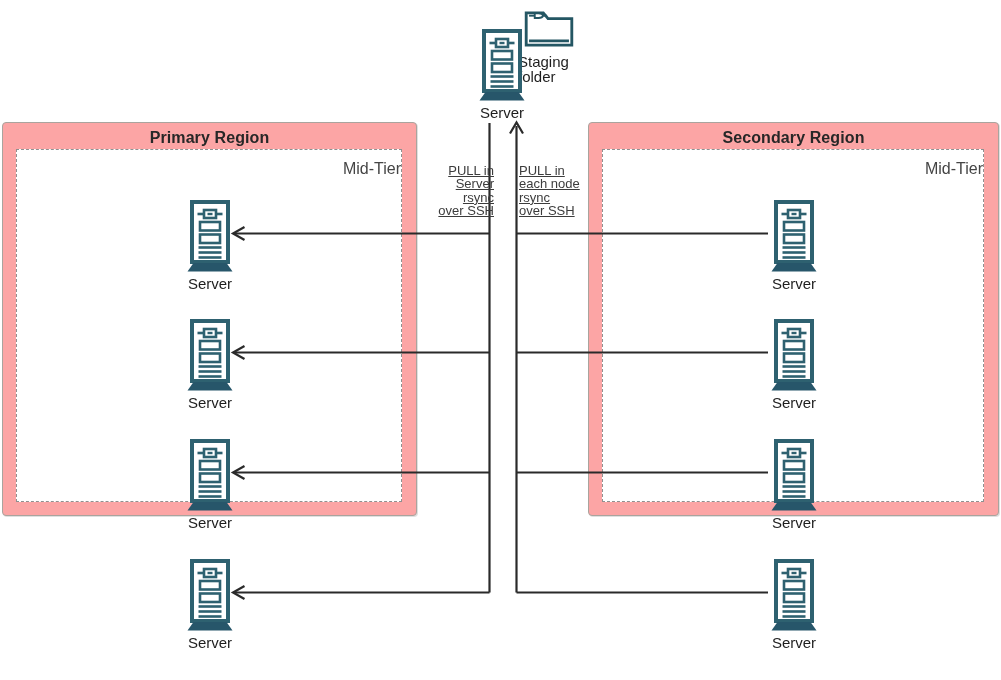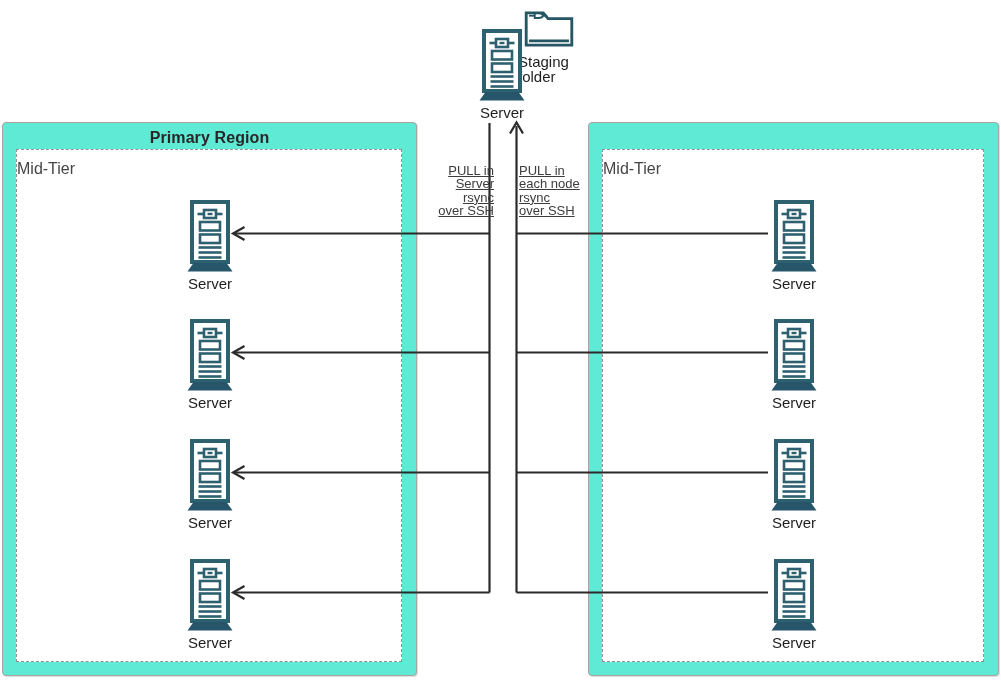--- a/index.html
+++ b/index.html
@@ -1,33 +1,33 @@
 <!DOCTYPE html>
 <html><head>
 <meta charset="utf-8">
 <style>
   html,body{margin:0;padding:0;background:#fff;}
   body{font-family:"Liberation Sans","DejaVu Sans",sans-serif;color:#1e1e1e;}
   #canvas{position:relative;width:1001px;height:680px;background:#fff;overflow:hidden;}
 
   .region-box{
-    position:absolute;top:122px;height:554px;
-    background:#5eead4;border:1.5px solid #a9a49e;border-radius:4px;
+    position:absolute;top:122px;height:394px;
+    background:#fca5a5;border:1.5px solid #a9a49e;border-radius:4px;
     box-shadow:1px 1px 0 rgba(0,0,0,0.12);box-sizing:border-box;
   }
   .region-title{
     position:absolute;top:6px;left:0;right:0;text-align:center;
     font-size:16px;font-weight:bold;color:#272727;letter-spacing:0.1px;
   }
   .tier-box{
     position:absolute;left:13px;right:14px;top:26px;bottom:13px;
     background:#fff;border:1px dashed #909090;box-sizing:border-box;
   }
   .tier-title{
-    position:absolute;top:10px;left:0;right:0;text-align:left;
+    position:absolute;top:10px;left:0;right:0;text-align:right;
     font-size:16px;color:#454545;
   }
 
   .node{position:absolute;width:60px;text-align:center;z-index:7;}
   .node .icon{display:block;margin:0 auto;}
   .node-label{font-size:15px;color:#1e1e1e;margin-top:3px;white-space:nowrap;}
 
   #connectors{position:absolute;left:0;top:0;z-index:5;pointer-events:none;}
 
   .flow-label{
@@ -68,20 +68,21 @@
 <div id="canvas">
 
   <div class="region-box" style="left:2px;width:415px;">
     <div class="region-title">Primary Region</div>
     <div class="tier-box">
       <div class="tier-title">Mid-Tier</div>
     </div>
   </div>
 
   <div class="region-box" style="left:588px;width:411px;">
+    <div class="region-title">Secondary Region</div>
     <div class="tier-box">
       <div class="tier-title">Mid-Tier</div>
     </div>
   </div>
 
   <svg id="connectors" width="1001" height="680" viewBox="0 0 1001 680" fill="none" stroke="#2a2a2a" stroke-width="2.2">
 
     <path d="M489.5 123 V592.5"></path>
 
     <path d="M516.5 126 V592.5"></path>

